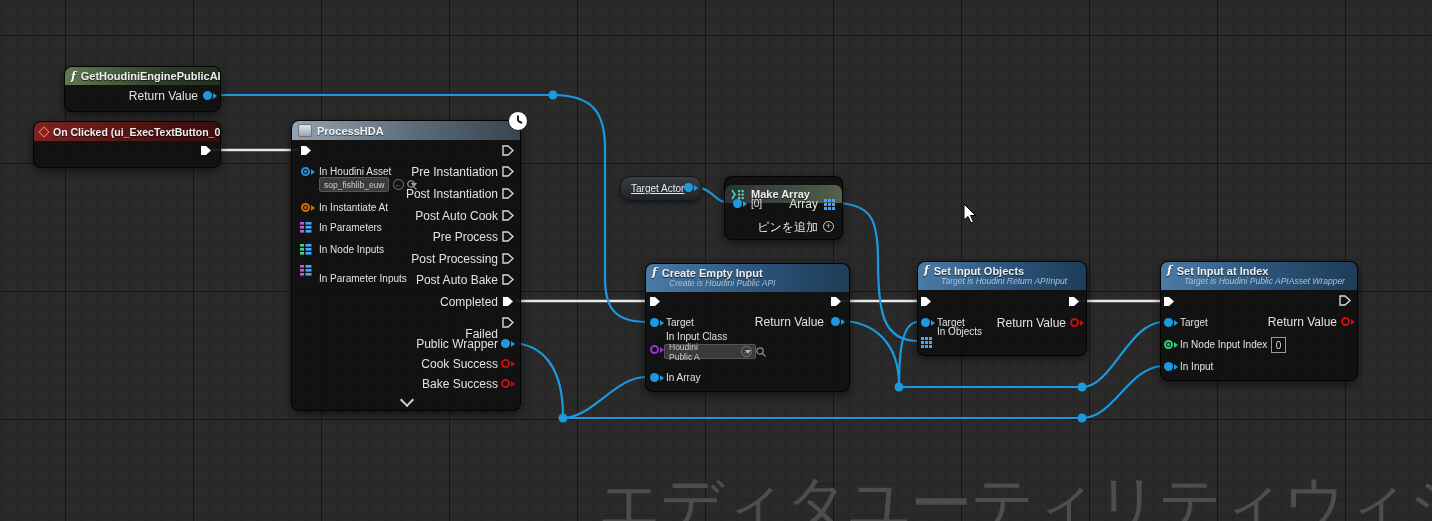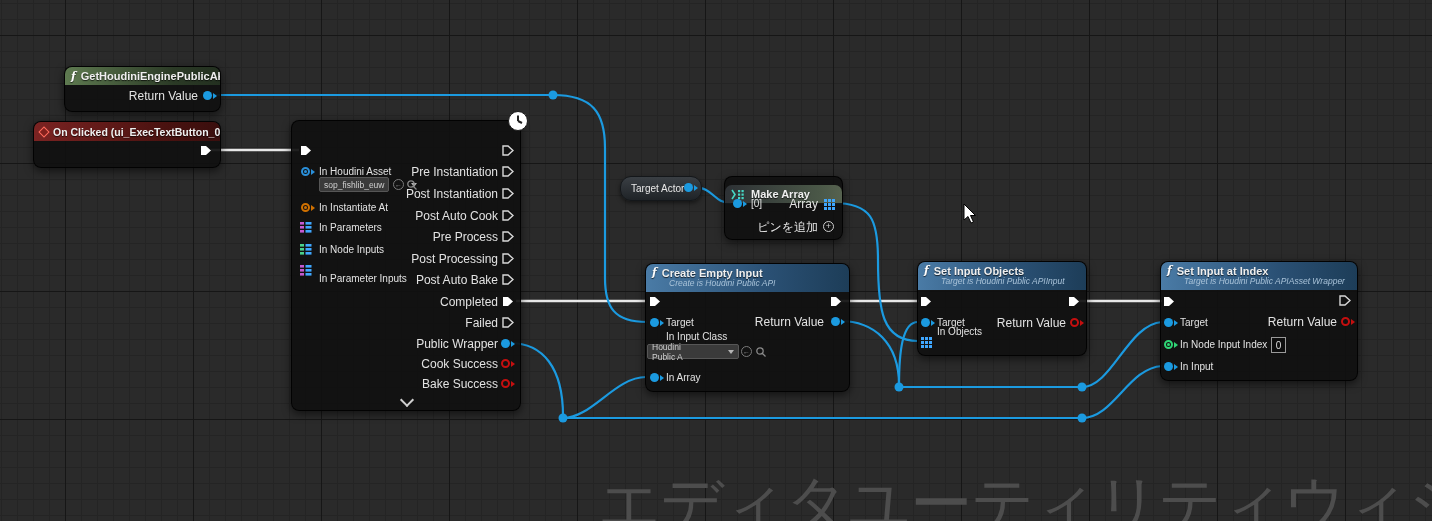--- a/index.html
+++ b/index.html
@@ -37,21 +37,21 @@
   .tail{width:0;height:0;border-left:4px solid var(--pc);border-top:3px solid transparent;border-bottom:3px solid transparent;margin-left:1px;flex:none;}
   .dd{position:absolute;height:15px;background:#3a3a3a;border:1px solid #565656;border-radius:2px;
     display:flex;align-items:center;justify-content:space-between;padding:0 4px;font-size:8.5px;color:#cfcfcf;box-sizing:border-box;gap:24px;}
   .ddchev{width:0;height:0;border-left:3.5px solid transparent;border-right:3.5px solid transparent;border-top:4px solid #b5b5b5;margin-left:3px;}
   .icircle{position:absolute;width:11px;height:11px;border:1px solid #7a7a7a;border-radius:50%;box-sizing:border-box;
     display:flex;align-items:center;justify-content:center;font-size:7px;color:#9a9a9a;line-height:1;}
   .chevdown{position:absolute;width:8px;height:8px;border-right:2px solid #cfcfcf;border-bottom:2px solid #cfcfcf;transform:rotate(45deg);}
   .valbox{position:absolute;width:13px;height:14px;border:1px solid #9a9a9a;background:#0d0d0d;color:#ddd;
     font-size:10px;display:flex;align-items:center;justify-content:center;}
   .pill{position:absolute;z-index:2;height:23px;border-radius:11px;background:linear-gradient(#3a3f44,#1f2327);
-    border:1px solid #14171a;box-shadow:0 2px 4px rgba(0,0,0,.5);display:flex;align-items:center;font-size:10px;color:#e8e8e8;}
+    border:1px solid #14171a;box-shadow:0 2px 4px rgba(0,0,0,.5);display:flex;align-items:center;font-size:10px;color:#e8e8e8;text-decoration:underline;}
   .sqicon{width:12px;height:11px;background:linear-gradient(#dfe5ea,#9aa4ad);border:1px solid #6b747c;border-radius:2px;flex:none;}
   .diamond{width:8px;height:8px;border:1.5px solid #ff6b5e;transform:rotate(45deg);box-sizing:border-box;flex:none;background:rgba(160,30,20,.3);}
   #watermark{position:absolute;z-index:0;left:598px;top:462px;font-size:62px;color:#4d4d4d;white-space:nowrap;letter-spacing:-1px;}
   #cursor{position:absolute;z-index:10;}
   .badge{position:absolute;z-index:3;}
 </style>
 </head>
 <body>
 
 <div id="canvas">
@@ -107,20 +107,24 @@
 
     </div>
     <div class="pin" style="left:166px;top:23px">
       <svg width="12" height="12">
           <path d="M1,1 h5 l5,4.5 -5,4.5 h-5 z" fill="#fff"></path>
         </svg>
     </div>
   </div>
 
   <div class="node" style="left:291px;top:120px;width:228px;height:289px">
+    <div class="hdr g-steel" style="height:19px;color:#10151a;text-shadow:none">
+      <span class="sqicon"></span>
+      <span style="color:#f2f5f8;text-shadow:0 1px 1px rgba(0,0,0,.6)">ProcessHDA</span>
+    </div>
 
     <div class="pin" style="left:8px;top:24px">
       <svg width="12" height="12">
           <path d="M1,1 h5 l5,4.5 -5,4.5 h-5 z" fill="#fff"></path>
         </svg>
       </div>
     <div class="pin" style="left:210px;top:24px">
       <svg width="12" height="12">
           <path d="M1,1 h5 l5,4.5 -5,4.5 h-5 z" fill="none" stroke="#d8d8d8" stroke-width="1.4"></path>
         </svg>
@@ -208,21 +212,21 @@
         <svg width="12" height="12">
           <path d="M1,1 h5 l5,4.5 -5,4.5 h-5 z" fill="none" stroke="#d8d8d8" stroke-width="1.4"></path>
         </svg>
       </div>
     <div class="rlbl" style="right:22px;top:175px">Completed</div>
     <div class="pin" style="left:210px;top:175px">
         <svg width="12" height="12">
           <path d="M1,1 h5 l5,4.5 -5,4.5 h-5 z" fill="#fff"></path>
         </svg>
       </div>
-    <div class="rlbl" style="right:22px;top:196px">Failed</div>
+    <div class="rlbl" style="right:22px;top:207px">Failed</div>
     <div class="pin" style="left:210px;top:196px">
         <svg width="12" height="12">
           <path d="M1,1 h5 l5,4.5 -5,4.5 h-5 z" fill="none" stroke="#d8d8d8" stroke-width="1.4"></path>
         </svg>
       </div>
     <div class="rlbl" style="right:22px;top:217px">Public Wrapper</div>
     <div class="pin" style="left:209px;top:218px;--pc:#1b9ae0">
         <span class="c filled"></span>
         <span class="tail"></span>
       </div>
@@ -308,21 +312,21 @@
     <div class="pin" style="left:4px;top:54px;--pc:#1b9ae0">
         <span class="c filled"></span>
         <span class="tail"></span>
       </div>
     <div class="lbl" style="left:20px;top:53px">Target</div>
     <div class="lbl" style="left:20px;top:67px">In Input Class</div>
     <div class="pin" style="left:4px;top:81px;--pc:#9b30d9">
         <span class="c hollow"></span>
         <span class="tail"></span>
       </div>
-    <div class="dd" style="left:1px;top:80px;width:92px">
+    <div class="dd" style="left:18px;top:80px;width:92px">
       <span>Houdini Public A</span>
         <span class="ddchev"></span>
       </div>
     <div class="icircle" style="left:95px;top:82px">←</div>
     <svg class="badge" style="left:109px;top:82px" width="12" height="12">
       <circle cx="5" cy="5" r="3.2" fill="none" stroke="#8a8a8a" stroke-width="1.3"></circle>
         <line x1="7.5" y1="7.5" x2="10.5" y2="10.5" stroke="#8a8a8a" stroke-width="1.3"></line>
       </svg>
     <div class="pin" style="left:4px;top:109px;--pc:#1b9ae0">
         <span class="c filled"></span>
@@ -335,21 +339,21 @@
         <span class="tail"></span>
       </div>
   </div>
 
   <div class="node" style="left:917px;top:261px;width:168px;height:93px">
     <div class="hdr2 g-blue">
       <div class="t1">
           <span class="ficon">f</span>
         <span>Set Input Objects</span>
         </div>
-      <div class="t2">Target is Houdini Public APIInput</div>
+      <div class="t2">Target is Houdini Return APIInput</div>
     </div>
     <div class="pin" style="left:2px;top:34px">
         <svg width="12" height="12">
           <path d="M1,1 h5 l5,4.5 -5,4.5 h-5 z" fill="#fff"></path>
         </svg>
       </div>
     <div class="pin" style="left:150px;top:34px">
         <svg width="12" height="12">
           <path d="M1,1 h5 l5,4.5 -5,4.5 h-5 z" fill="#fff"></path>
         </svg>

